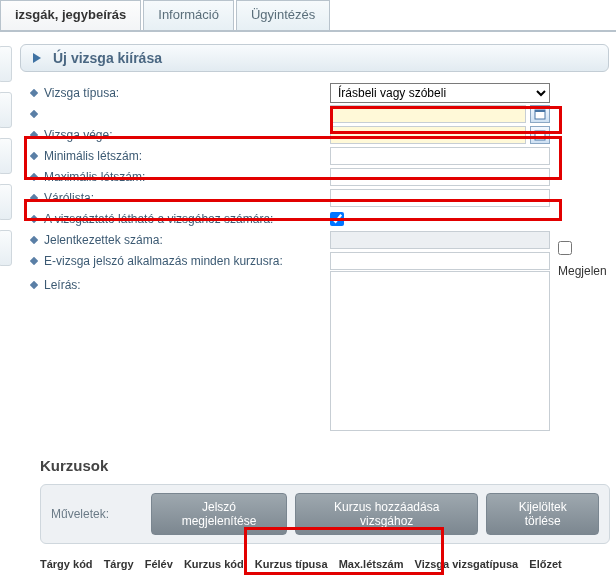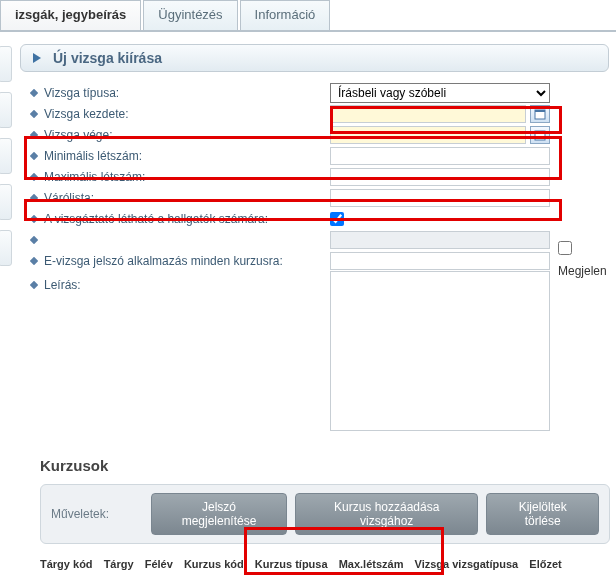--- a/index.html
+++ b/index.html
@@ -227,22 +227,22 @@
       color: #333;
       white-space: nowrap;
     }
     .cols span { margin-right: 8px; }
   </style>
 </head>
 <body>
 
 <div class="tabs">
   <div class="tab active">izsgák, jegybeírás</div>
+  <div class="tab">Információ</div>
   <div class="tab">Ügyintézés</div>
-  <div class="tab">Információ</div>
   <div class="tab-underline"></div>
 </div>
 
 <div class="workspace">
 
   <div class="workspace-left-handles">
     <div class="lh"></div>
     <div class="lh"></div>
     <div class="lh"></div>
     <div class="lh"></div>
@@ -275,21 +275,20 @@
             <option selected="">Írásbeli vagy szóbeli</option>
           </select>
         </div>
       </div>
 
       <div class="row">
         <div class="label">
           <span><svg class="diamond" viewBox="0 0 8 8">
                 <rect x="1" y="1" width="6" height="6" transform="rotate(45 4 4)" fill="#5a7fa6"></rect>
               </svg></span>
-          <span>Vizsga kezdete:</span>
         </div>
         <div class="field">
           <input class="textbox datebg" value="" style="">
           <span class="calbtn">
             <svg width="12" height="12" viewBox="0 0 12 12">
                 <rect x="1" y="2" width="10" height="9" fill="#fff" stroke="#4a77a6"></rect>
                 <rect x="1" y="2" width="10" height="2" fill="#4a77a6"></rect>
               </svg>
           </span>
         </div>
@@ -347,32 +346,33 @@
         <div class="field">
             <input class="textbox" value="" style="">
           </div>
       </div>
 
       <div class="row">
         <div class="label">
           <span><svg class="diamond" viewBox="0 0 8 8">
                 <rect x="1" y="1" width="6" height="6" transform="rotate(45 4 4)" fill="#5a7fa6"></rect>
               </svg></span>
-          <span>A vizsgáztató látható a hallgatók számára:</span>
+          <span>A vizsgáztató látható a vizsgához számára:</span>
         </div>
         <div class="field" style="flex:0 0 120px;">
           <input type="checkbox" class="chk" checked="" style="">
         </div>
       </div>
 
       <div class="row">
         <div class="label">
           <span><svg class="diamond" viewBox="0 0 8 8">
                 <rect x="1" y="1" width="6" height="6" transform="rotate(45 4 4)" fill="#5a7fa6"></rect>
               </svg></span>
+          <span>Jelentkezettek száma:</span>
         </div>
         <div class="field">
             <input class="textbox" disabled="" style="background: rgb(236, 239, 242);" value="">
           </div>
       </div>
 
       <div class="row">
         <div class="label">
           <span><svg class="diamond" viewBox="0 0 8 8">
                 <rect x="1" y="1" width="6" height="6" transform="rotate(45 4 4)" fill="#5a7fa6"></rect>

